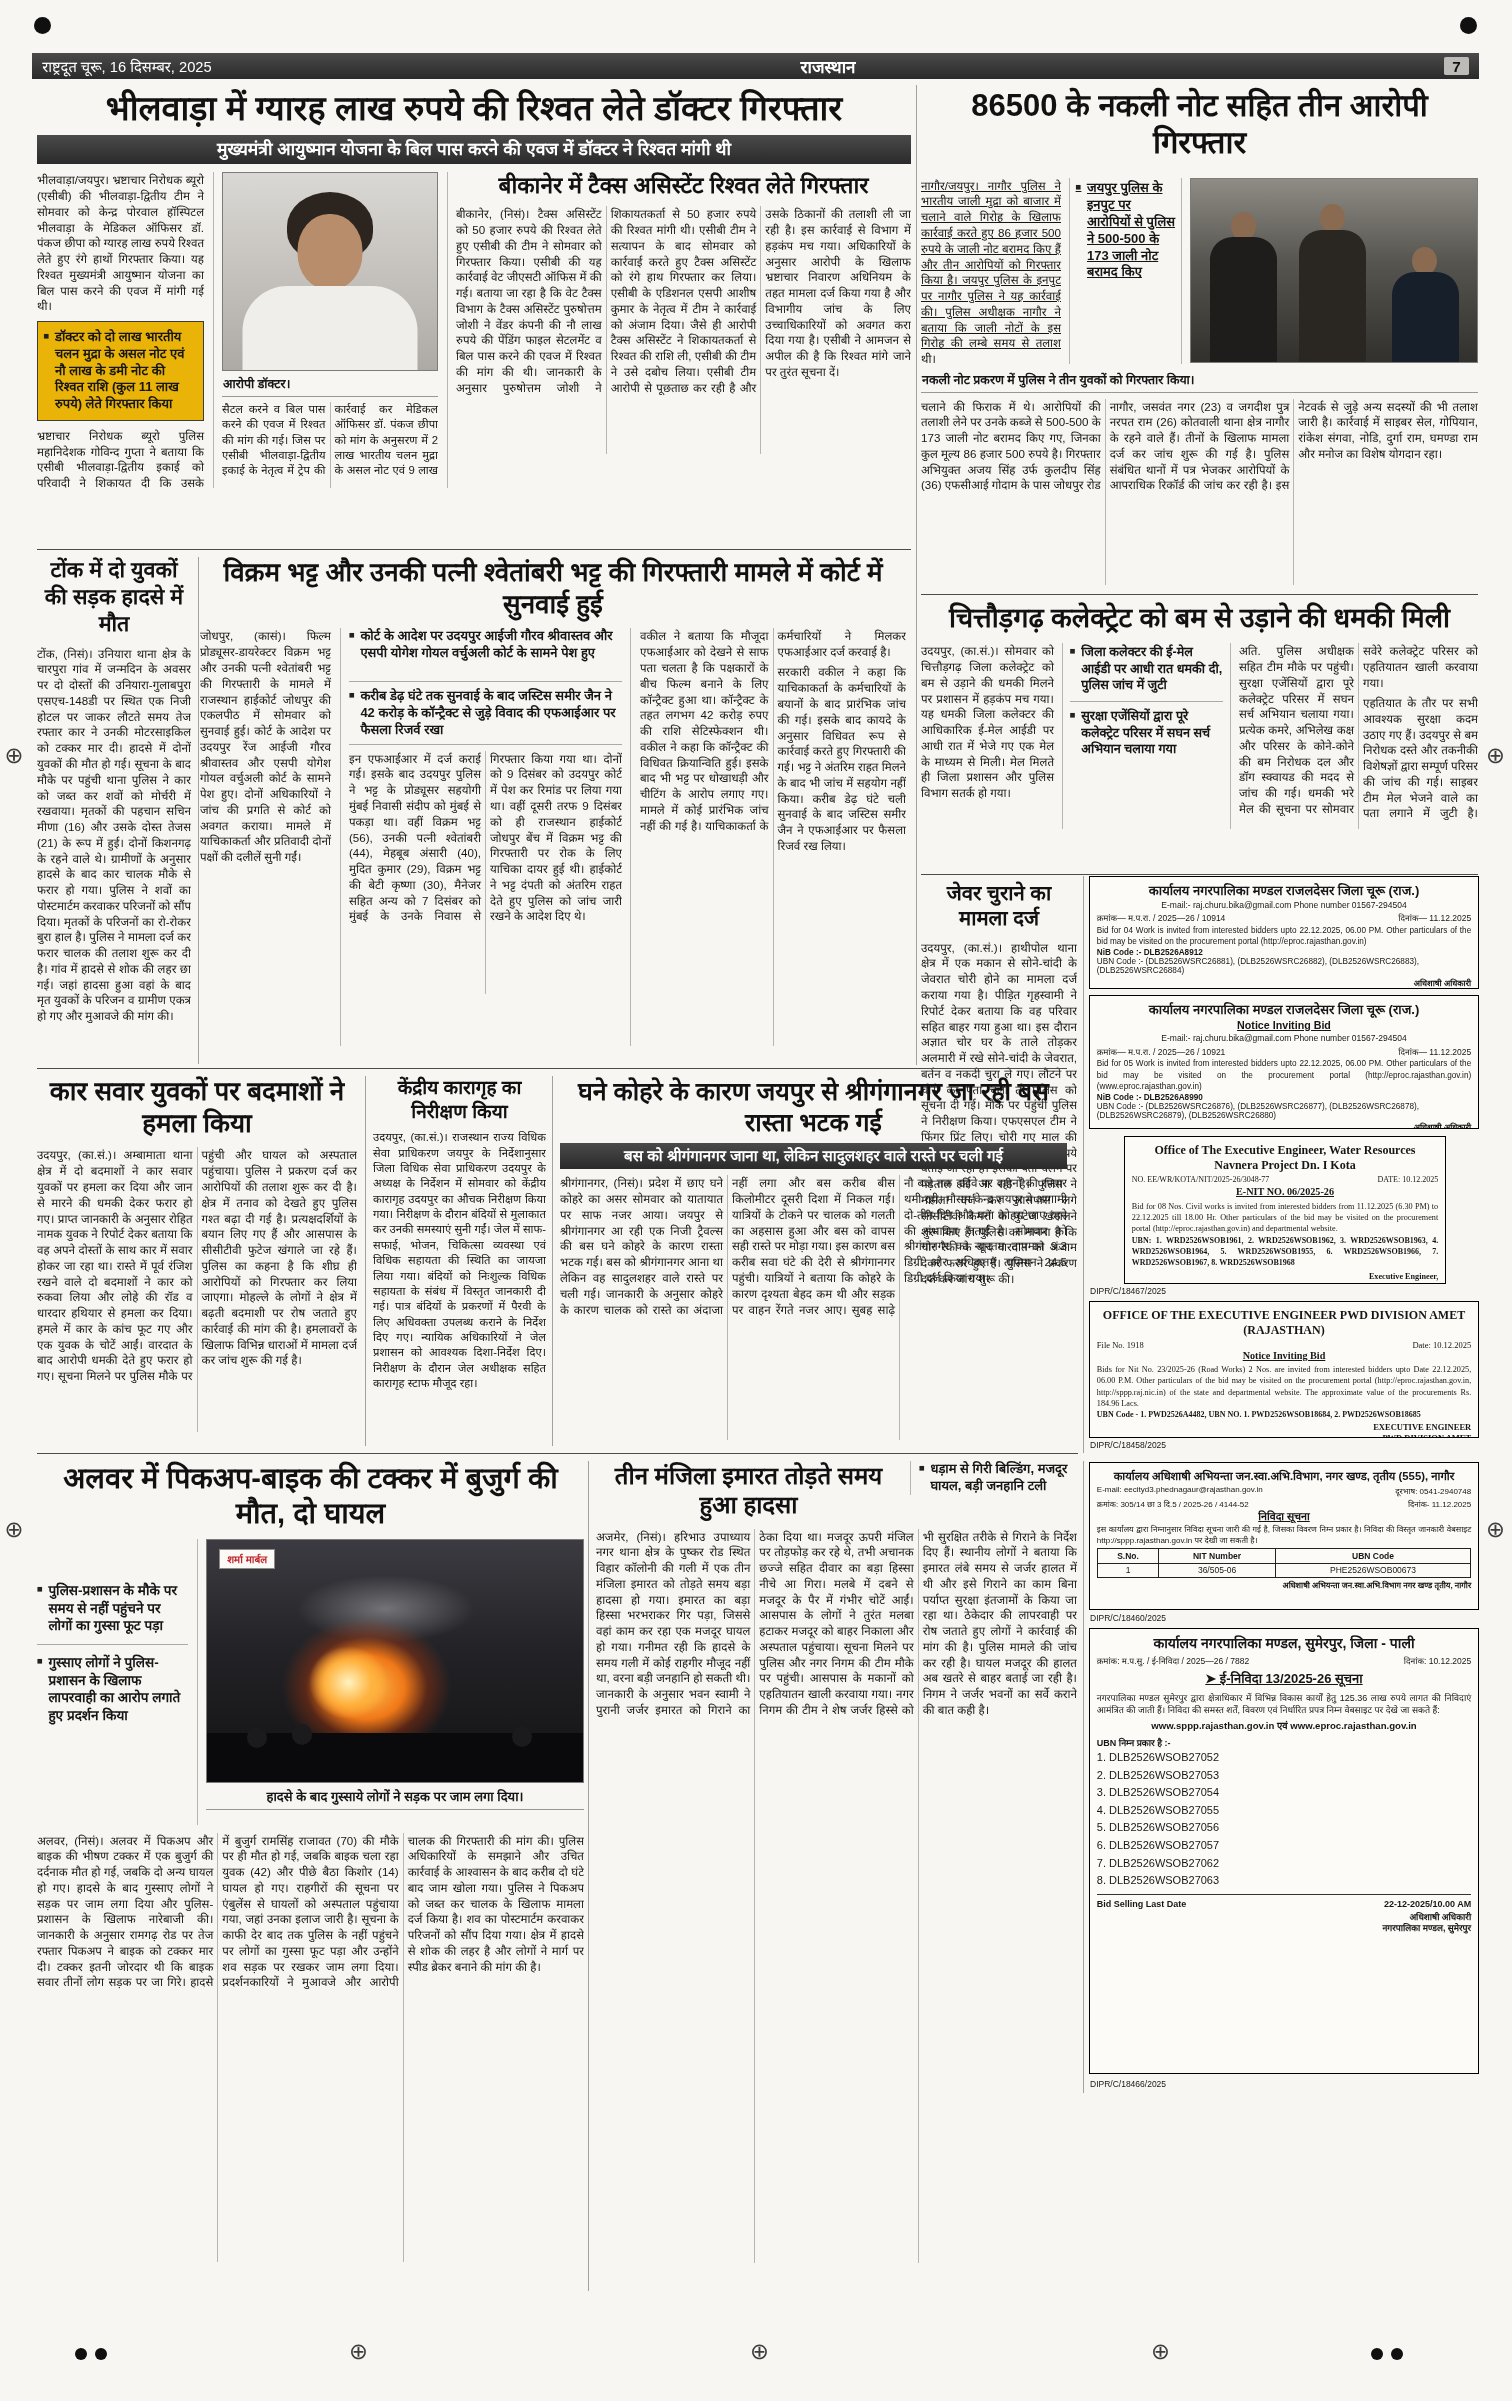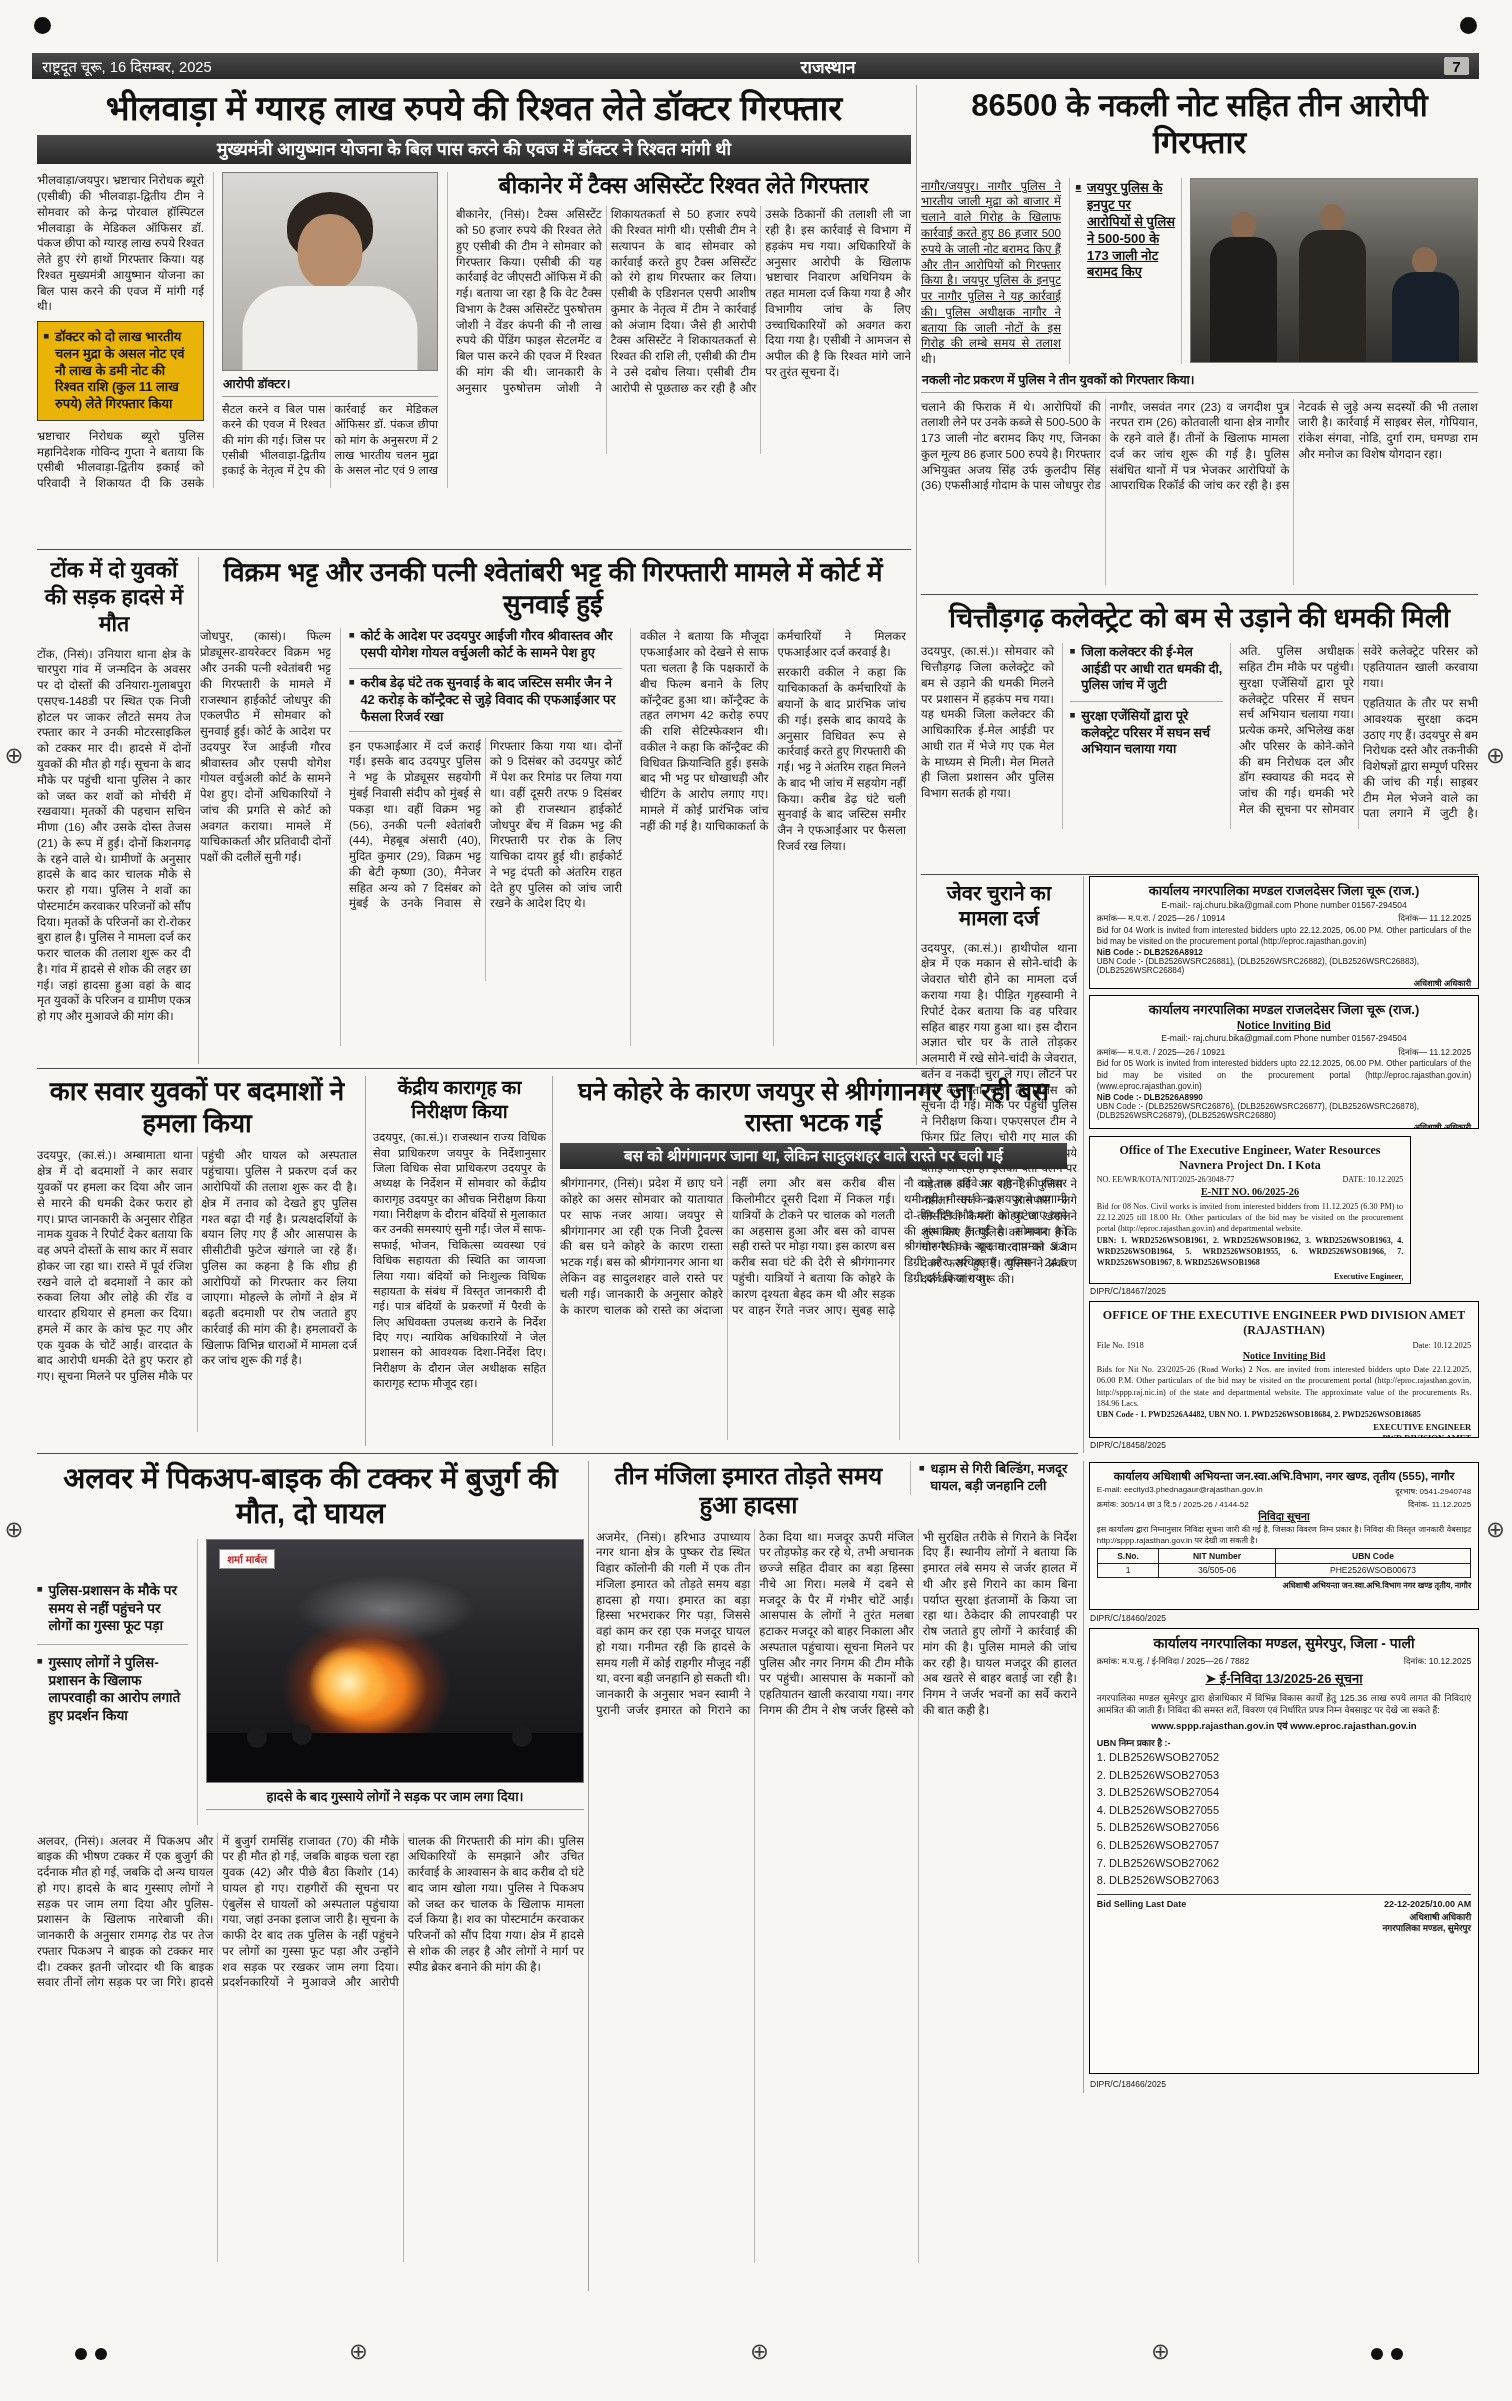--- a/index.html
+++ b/index.html
@@ -174,21 +174,21 @@
   </div>
   <div class="jt" style="font-size:8.2px;margin-top:1.7px;">Bid for 05 Work is invited from interested bidders upto 22.12.2025, 06.00 PM. Other particulars of the bid may be visited on the procurement portal (http://eproc.rajasthan.gov.in) (www.eproc.rajasthan.gov.in)</div>
   <div class="b" style="font-size:8.2px;margin-top:1.1px;">NiB Code :- DLB2526A8990</div>
   <div style="font-size:8.2px;">UBN Code :- (DLB2526WSRC26876), (DLB2526WSRC26877), (DLB2526WSRC26878), (DLB2526WSRC26879), (DLB2526WSRC26880)</div>
   <div class="nsign" style="font-size:8.2px;">
     <span>अधिशाषी अधिकारी</span><br>
     
   </div>
 </div>
 
-<div class="notice en" style="left:1089px;top:1136px;width:322px;height:148px;">
+<div class="notice en" style="left:1124px;top:1136px;width:322px;height:148px;">
   <div class="nt" style="font-size:12px;">Office of The Executive Engineer, Water Resources Navnera Project Dn. I Kota</div>
   <div class="nrow" style="font-size:8px;">
     <span>NO. EE/WR/KOTA/NIT/2025-26/3048-77</span>
     <span>DATE: 10.12.2025</span>
   </div>
   <div class="nt nu" style="font-size:10.2px;margin-top:1.7px;">E-NIT NO. 06/2025-26</div>
   <div class="jt" style="font-size:8.2px;margin-top:2.3px;">Bid for 08 Nos. Civil works is invited from interested bidders from 11.12.2025 (6.30 PM) to 22.12.2025 till 18.00 Hr. Other particulars of the bid may be visited on the procurement portal (http://eproc.rajasthan.gov.in) and departmental website.</div>
   <div class="jt b" style="font-size:8px;margin-top:1.7px;">UBN: 1. WRD2526WSOB1961, 2. WRD2526WSOB1962, 3. WRD2526WSOB1963, 4. WRD2526WSOB1964, 5. WRD2526WSOB1955, 6. WRD2526WSOB1966, 7. WRD2526WSOB1967, 8. WRD2526WSOB1968</div>
   <div class="nsign" style="font-size:8.2px;">
     <span>Executive Engineer,</span><br>
@@ -221,21 +221,21 @@
 </div>
 <div class="vl" style="left:198px;top:557px;height:507px;"></div>
 
 <div class="sec" style="left:200px;top:557px;width:706px;height:507px;">
   <div class="hd" style="font-size:26px;line-height:1.22;">विक्रम भट्ट और उनकी पत्नी श्वेतांबरी भट्ट की गिरफ्तारी मामले में कोर्ट में सुनवाई हुई</div>
   <div style="display:flex;gap:9px;margin-top:8px;height:418px;overflow:hidden;">
     <div style="width:131px;flex:0 0 auto;">
       <p class="jt" style="font-size:11.6px;">जोधपुर, (कासं)। फिल्म प्रोड्यूसर-डायरेक्टर विक्रम भट्ट और उनकी पत्नी श्वेतांबरी भट्ट की गिरफ्तारी के मामले में राजस्थान हाईकोर्ट जोधपुर की एकलपीठ में सोमवार को सुनवाई हुई। कोर्ट के आदेश पर उदयपुर रेंज आईजी गौरव श्रीवास्तव और एसपी योगेश गोयल वर्चुअली कोर्ट के सामने पेश हुए। दोनों अधिकारियों ने जांच की प्रगति से कोर्ट को अवगत कराया। मामले में याचिकाकर्ता और प्रतिवादी दोनों पक्षों की दलीलें सुनी गईं।</p>
     </div>
     <div style="width:291px;flex:0 0 auto;border-left:0.6px solid #b8b6b2;border-right:0.6px solid #b8b6b2;padding:0 8px;">
-      <div class="bullet" style="font-size:13px;border-bottom:0.6px solid #aaa;padding-bottom:6px;">
+      <div class="bullet" style="font-size:13px;border-bottom:0.6px solid #aaa;padding-bottom:19px;">
         <span>कोर्ट के आदेश पर उदयपुर आईजी गौरव श्रीवास्तव और एसपी योगेश गोयल वर्चुअली कोर्ट के सामने पेश हुए</span>
       </div>
       <div class="bullet" style="font-size:13px;padding-top:5.6px;border-bottom:0.6px solid #aaa;padding-bottom:5.6px;">
         <span>करीब डेढ़ घंटे तक सुनवाई के बाद जस्टिस समीर जैन ने 42 करोड़ के कॉन्ट्रैक्ट से जुड़े विवाद की एफआईआर पर फैसला रिजर्व रखा</span>
       </div>
       <div class="cols2 jt" style="font-size:11.6px;margin-top:5.6px;height:243px;overflow:hidden;">इन एफआईआर में दर्ज कराई गई। इसके बाद उदयपुर पुलिस ने भट्ट के प्रोड्यूसर सहयोगी मुंबई निवासी संदीप को मुंबई से पकड़ा था। वहीं विक्रम भट्ट (56), उनकी पत्नी श्वेतांबरी (44), मेहबूब अंसारी (40), मुदित कुमार (29), विक्रम भट्ट की बेटी कृष्णा (30), मैनेजर सहित अन्य को 7 दिसंबर को मुंबई के उनके निवास से गिरफ्तार किया गया था। दोनों को 9 दिसंबर को उदयपुर कोर्ट में पेश कर रिमांड पर लिया गया था। वहीं दूसरी तरफ 9 दिसंबर को ही राजस्थान हाईकोर्ट जोधपुर बेंच में विक्रम भट्ट की गिरफ्तारी पर रोक के लिए याचिका दायर हुई थी। हाईकोर्ट ने भट्ट दंपती को अंतरिम राहत देते हुए पुलिस को जांच जारी रखने के आदेश दिए थे।</div>
     </div>
     <div style="flex:1;">
       <div class="cols2 jt" style="font-size:11.6px;height:418px;overflow:hidden;">
         <p>वकील ने बताया कि मौजूदा एफआईआर को देखने से साफ पता चलता है कि पक्षकारों के बीच फिल्म बनाने के लिए कॉन्ट्रैक्ट हुआ था। कॉन्ट्रैक्ट के तहत लगभग 42 करोड़ रुपए की राशि सेटिस्फेक्शन थी। वकील ने कहा कि कॉन्ट्रैक्ट की विधिवत क्रियान्विति हुई। इसके बाद भी भट्ट पर धोखाधड़ी और चीटिंग के आरोप लगाए गए। मामले में कोई प्रारंभिक जांच नहीं की गई है। याचिकाकर्ता के कर्मचारियों ने मिलकर एफआईआर दर्ज करवाई है।</p>

